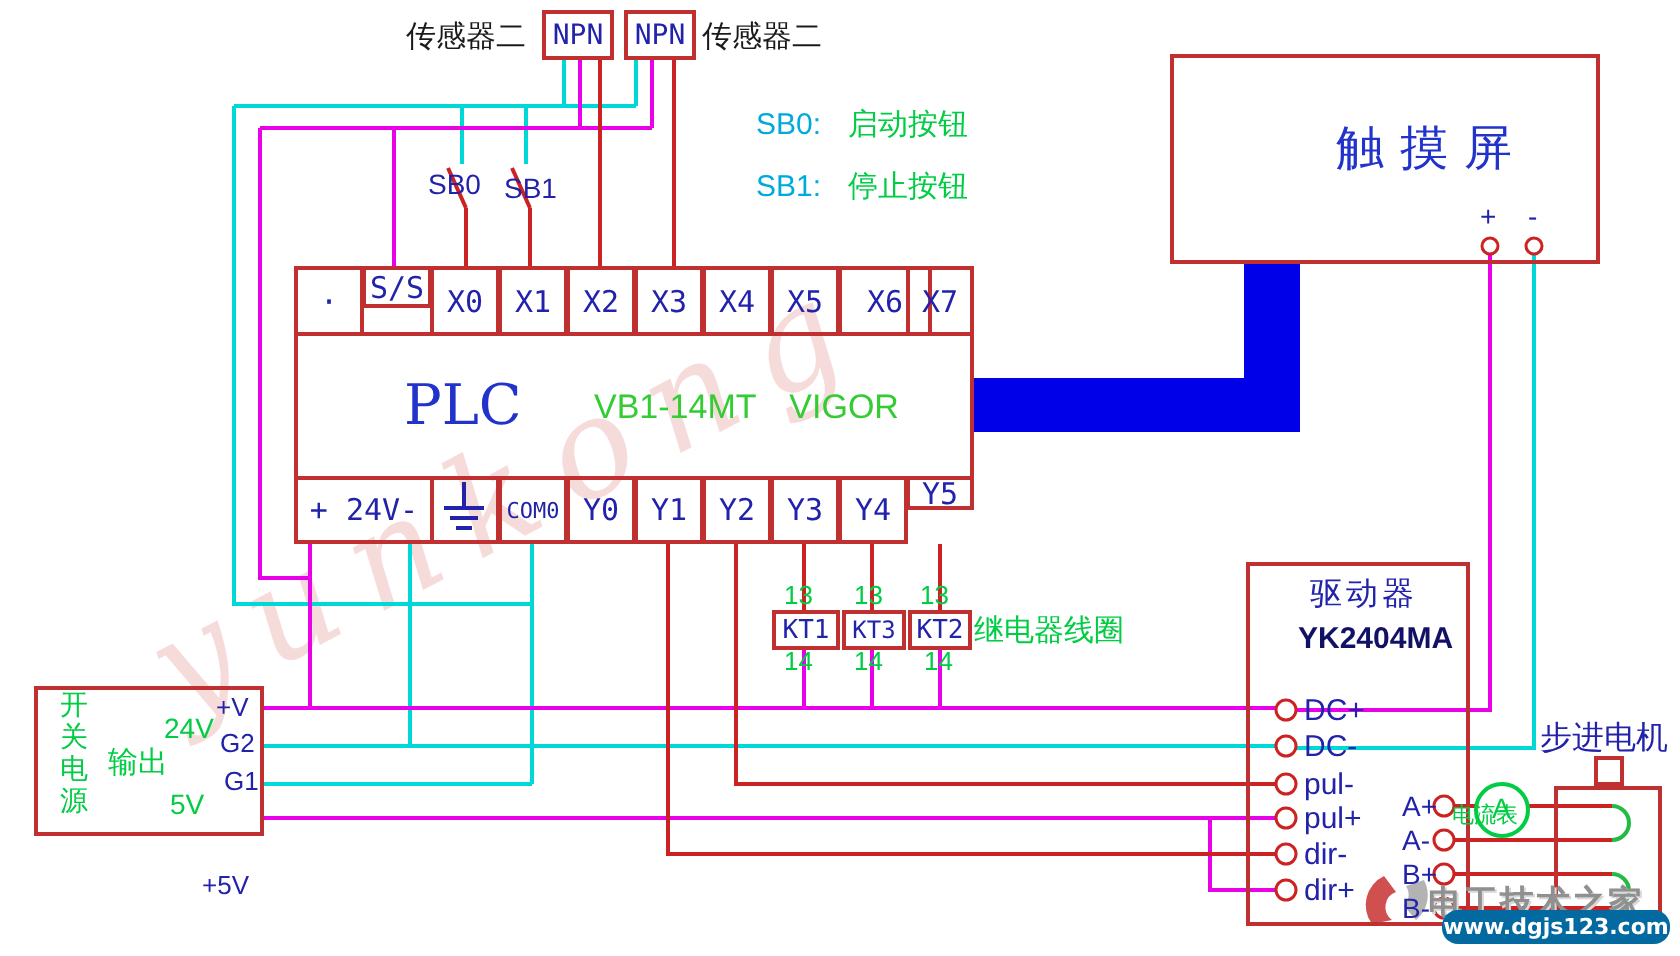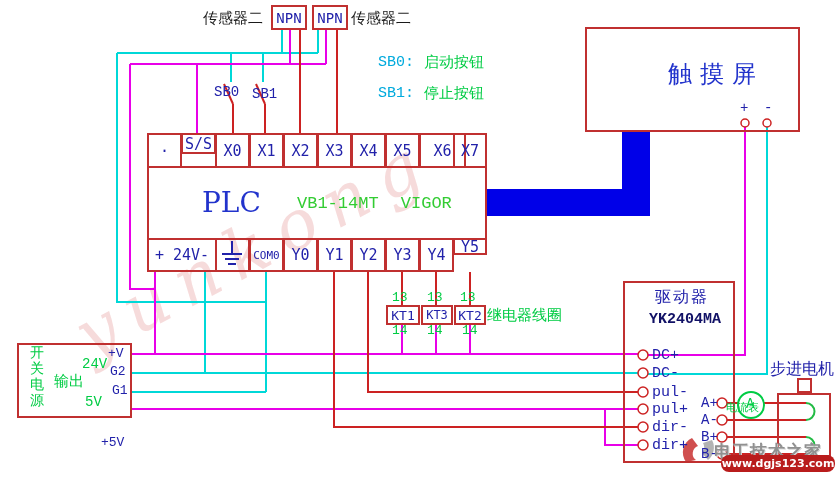--- a/index.html
+++ b/index.html
@@ -7,30 +7,30 @@
          font-family:"DejaVu Sans",sans-serif;}
   .cell{position:absolute;border:2px solid #c03030;box-sizing:border-box;background:transparent;
         display:flex;align-items:center;justify-content:center;
         color:#2222aa;font:15px "DejaVu Sans Mono",monospace;z-index:2;}
   .box{position:absolute;border:2px solid #c03030;box-sizing:border-box;background:transparent;z-index:2;}
   .txt{position:absolute;white-space:nowrap;z-index:3;}
   .navy{color:#2222aa;}
   .green{color:#00cc44;}
   .black{color:#1a1a1a;}
   .cyanblue{color:#00aadd;}
-  .mono{font-family:Liberation Mono, monospace;}
+  .mono{font-family:Liberation Sans, sans-serif;}
   .serif{font-family:"DejaVu Serif",serif;}
   #ghost{position:absolute;left:80px;top:300px;z-index:1;
          font:italic 68px "DejaVu Serif",serif;letter-spacing:14px;
          color:rgba(233,166,166,0.40);transform:rotate(-28deg);transform-origin:left center;}
   #wires{position:absolute;left:0;top:0;z-index:2;}
   .wm-name{position:absolute;left:714px;top:440px;z-index:5;font-weight:bold;font-size:17px;
            letter-spacing:1px;color:#909090;text-shadow:1px 1px 0 #d8d8d8;}
   .wm-bar{position:absolute;left:721px;top:455px;width:114px;height:17px;z-index:5;
-          background:#b91c1c;border-radius:8px;display:flex;align-items:center;justify-content:center;
+          background:#0369a1;border-radius:8px;display:flex;align-items:center;justify-content:center;
           color:#ffffff;font:bold 11px "DejaVu Sans",sans-serif;}
 </style>
 </head>
 <body>
 
 <div id="stage">
 
   <div id="ghost">yunkong</div>
 
   <svg id="wires" width="840" height="478">

